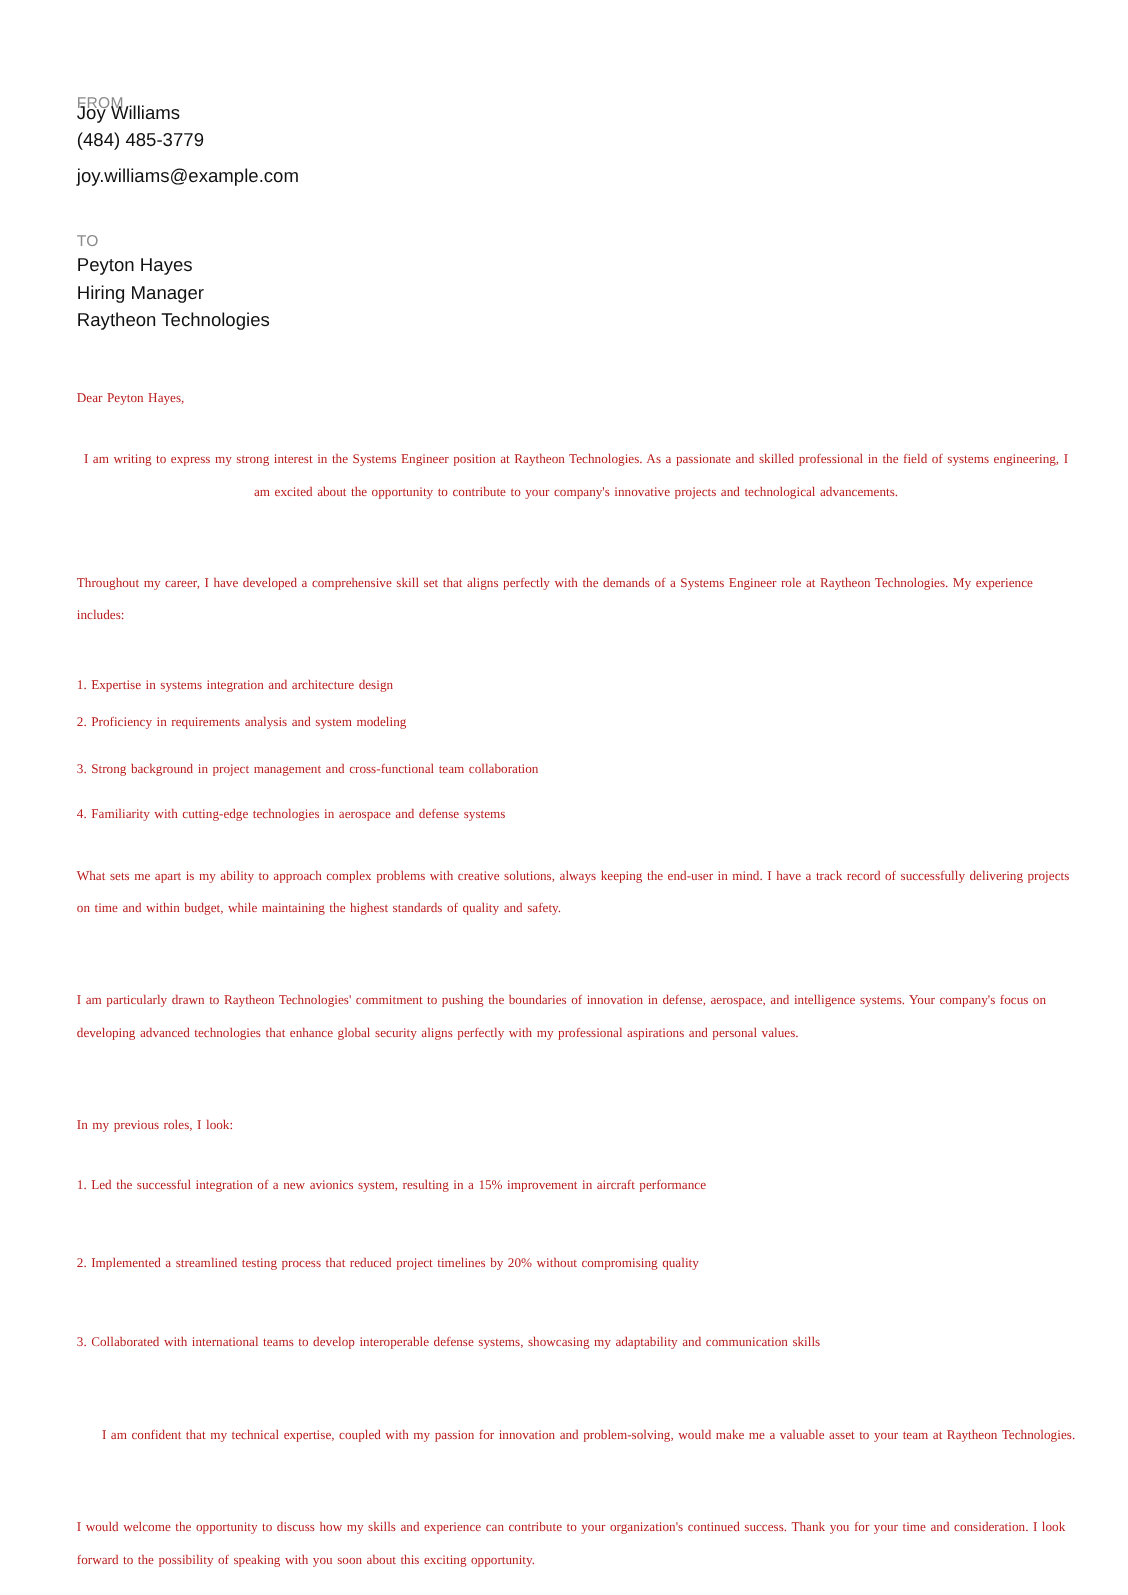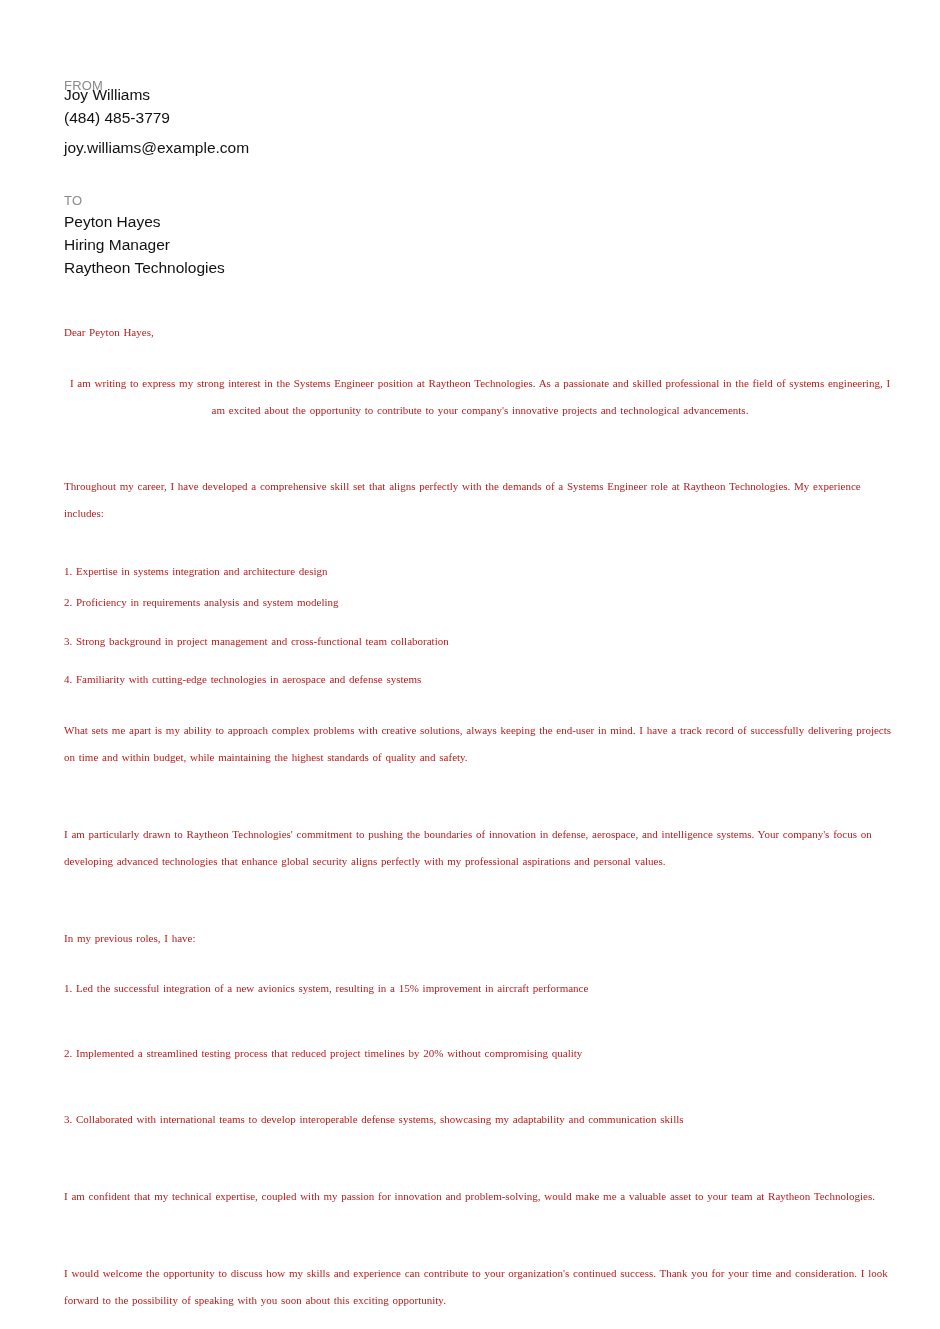--- a/index.html
+++ b/index.html
@@ -77,26 +77,26 @@
       <div class="body-text" style="top:558px;">1. Expertise in systems integration and architecture design</div>
       <div class="body-text" style="top:589px;">2. Proficiency in requirements analysis and system modeling</div>
       <div class="body-text" style="top:628px;">3. Strong background in project management and cross-functional team collaboration</div>
       <div class="body-text" style="top:666px;">4. Familiarity with cutting-edge technologies in aerospace and defense systems</div>
     </div>
 
     <div class="body-text" style="top:717px;">What sets me apart is my ability to approach complex problems with creative solutions, always keeping the end-user in mind. I have a track record of successfully delivering projects on time and within budget, while maintaining the highest standards of quality and safety.</div>
 
     <div class="body-text" style="top:821px;">I am particularly drawn to Raytheon Technologies' commitment to pushing the boundaries of innovation in defense, aerospace, and intelligence systems. Your company's focus on developing advanced technologies that enhance global security aligns perfectly with my professional aspirations and personal values.</div>
 
-    <div class="body-text" style="top:925px;">In my previous roles, I have:</div>
+    <div class="body-text" style="top:925px;">In my previous roles, I look:</div>
 
     <div>
       <div class="body-text" style="top:975px;">1. Led the successful integration of a new avionics system, resulting in a 15% improvement in aircraft performance</div>
       <div class="body-text" style="top:1040px;">2. Implemented a streamlined testing process that reduced project timelines by 20% without compromising quality</div>
       <div class="body-text" style="top:1106px;">3. Collaborated with international teams to develop interoperable defense systems, showcasing my adaptability and communication skills</div>
     </div>
 
-    <div class="body-text" style="top:1183px;">I am confident that my technical expertise, coupled with my passion for innovation and problem-solving, would make me a valuable asset to your team at Raytheon Technologies.</div>
+    <div class="body-text" style="top:1183px;text-align:right;">I am confident that my technical expertise, coupled with my passion for innovation and problem-solving, would make me a valuable asset to your team at Raytheon Technologies.</div>
 
     <div class="body-text" style="top:1260px;">I would welcome the opportunity to discuss how my skills and experience can contribute to your organization's continued success. Thank you for your time and consideration. I look forward to the possibility of speaking with you soon about this exciting opportunity.</div>
   </div>
 
 </div>
 
 </body></html>

